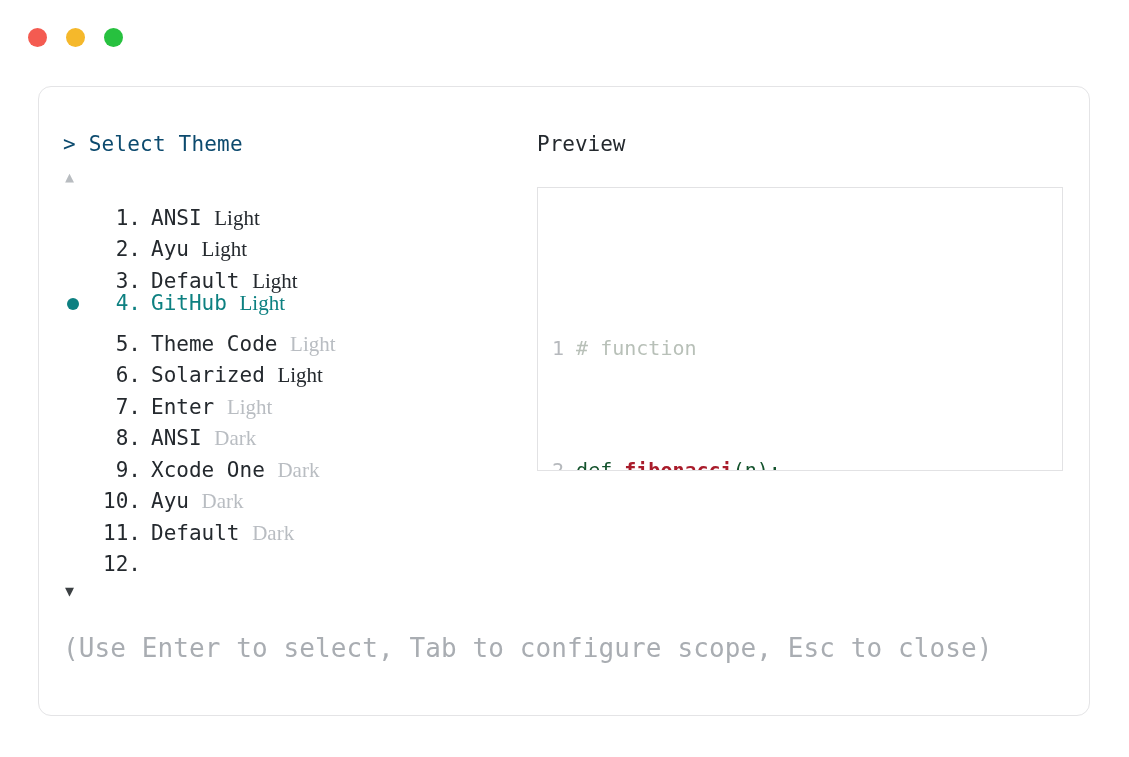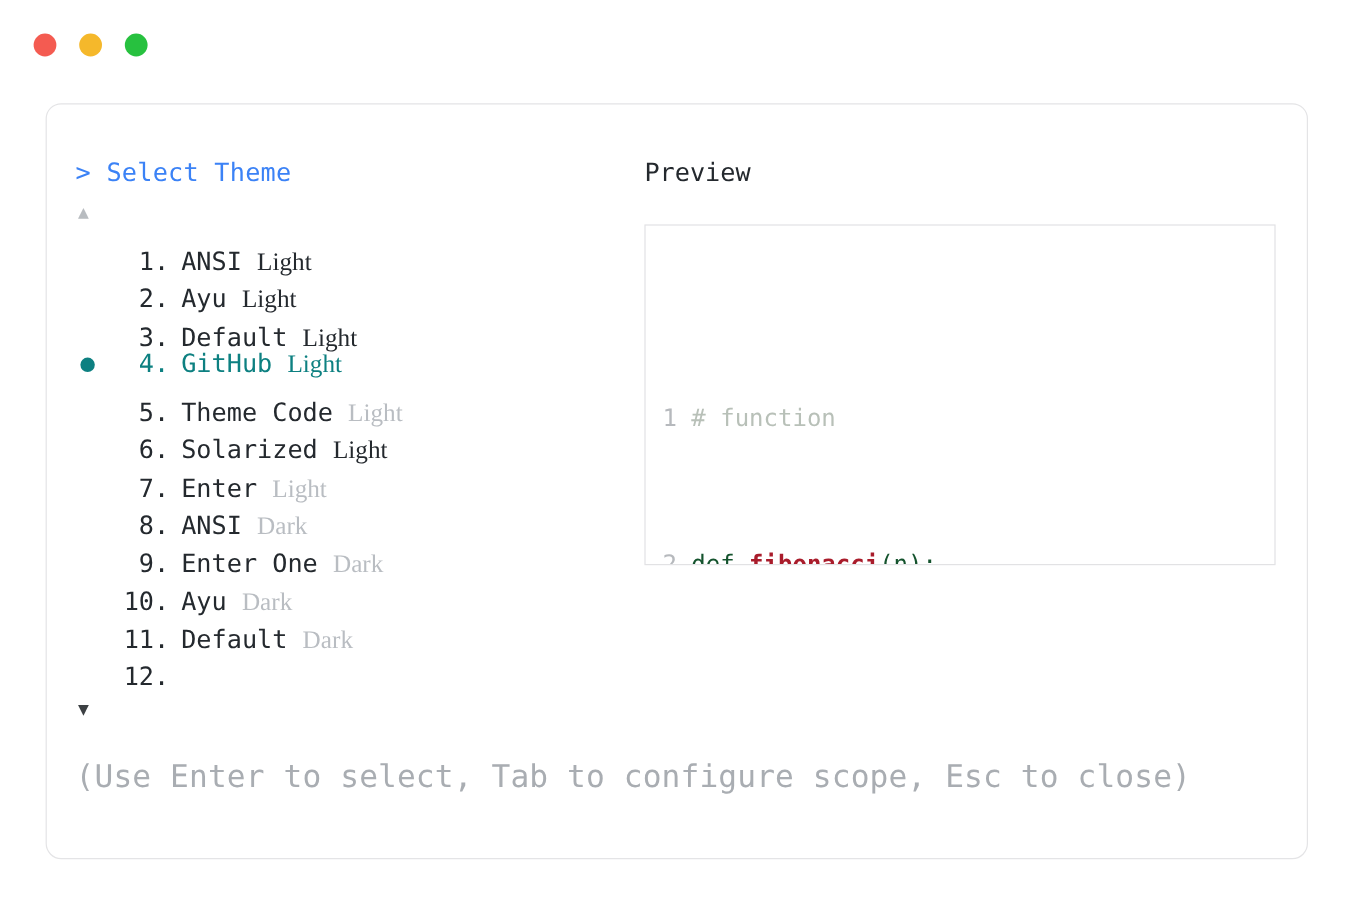--- a/index.html
+++ b/index.html
@@ -59,21 +59,21 @@
   
   .left-col {
     position: absolute;
     left: 24px;
     top: 44px;
     width: 470px;
   }
   .prompt-line {
     font-size: 21px;
     line-height: 26px;
-    color: #3b82f6;
+    color: #0c4a6e;
     letter-spacing: 0.2px;
     white-space: pre;
   }
   .scroll-arrow {
     font-size: 15px;
     line-height: 22px;
     height: 22px;
     margin-top: 9px;
     margin-left: 2px;
     white-space: pre;
@@ -247,21 +247,21 @@
 
           <div class="theme-row">
             <span class="bullet-cell"></span>
             <span class="num-cell">8.</span>
             <span class="name-cell"><span>ANSI</span> <span class="suffix dim">Dark</span></span>
           </div>
 
           <div class="theme-row">
             <span class="bullet-cell"></span>
             <span class="num-cell">9.</span>
-            <span class="name-cell"><span>Enter One</span> <span class="suffix dim">Dark</span></span>
+            <span class="name-cell"><span>Xcode One</span> <span class="suffix dim">Dark</span></span>
           </div>
 
           <div class="theme-row">
             <span class="bullet-cell"></span>
             <span class="num-cell">10.</span>
             <span class="name-cell"><span>Ayu</span> <span class="suffix dim">Dark</span></span>
           </div>
 
           <div class="theme-row">
             <span class="bullet-cell"></span>

